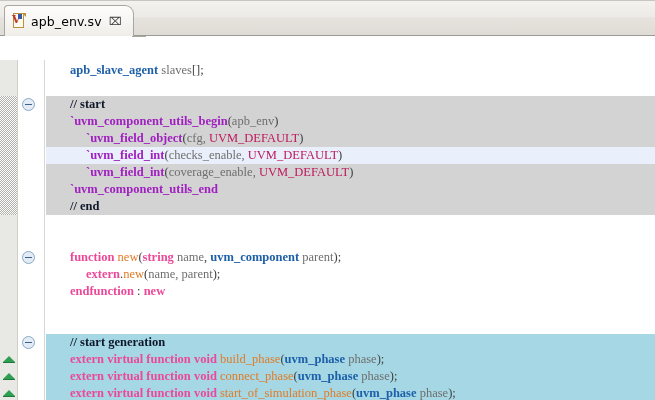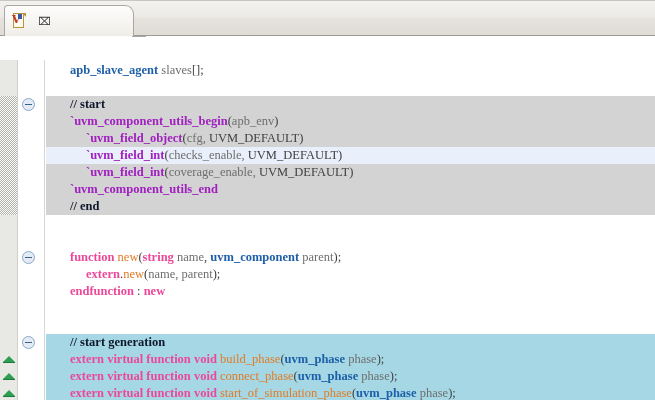--- a/index.html
+++ b/index.html
@@ -141,35 +141,36 @@
   .pad{padding-left:8px;}
 
   
   .kw{color:#ec4899;font-weight:bold;}       
   .type{color:#1d5fa8;font-weight:bold;}     
   .fn{color:#e07b27;}                        
   .id{color:#6e6e6e;}                        
   .punc{color:#404040;}                      
   .cmt{color:#0f172a;font-weight:bold;}      
   .macro{color:#a020c0;font-weight:bold;}    
-  .const{color:#404040;}                     
+  .const{color:#be185d;}                     
 </style>
 </head>
 <body>
 
 <div class="app">
 
   <div class="tabbar">
     <div class="tab">
       <span class="tabicon">
         <span class="page"></span>
         <span class="vmark">V</span>
         <span class="bluedot"></span>
         <span class="corner"></span>
       </span>
+      <span class="tabtitle">apb_env.sv</span>
       <span class="tabclose">⌧</span>
     </div>
   </div>
 
 
   <div class="editor">
     <div class="ruler">
         <div class="hatch" style="top: 36px; height: 119px;"></div>
         <div class="gtri" style="top: 296px;"></div>
         <div class="gtri" style="top: 313px;"></div>

